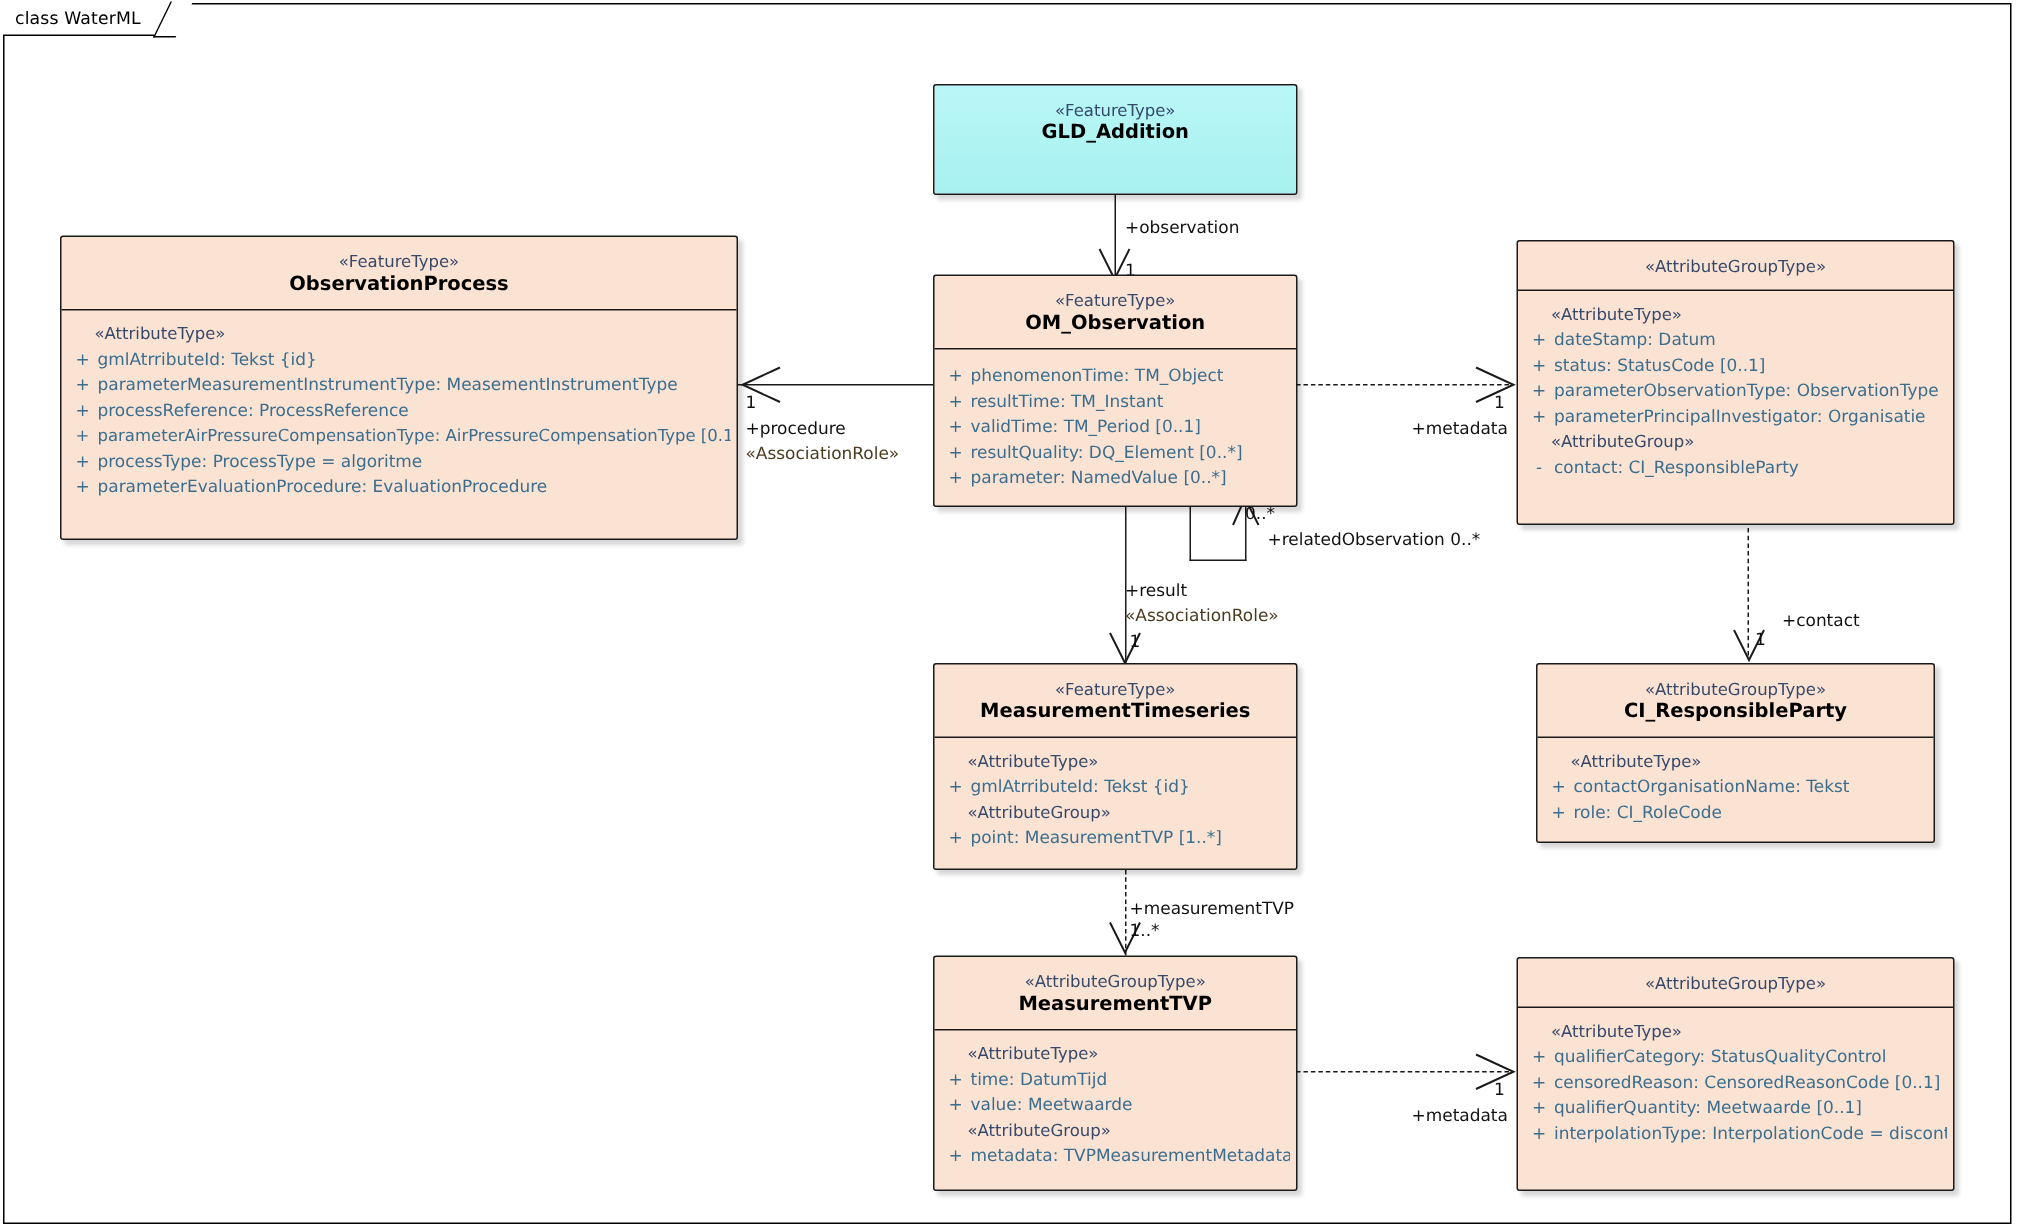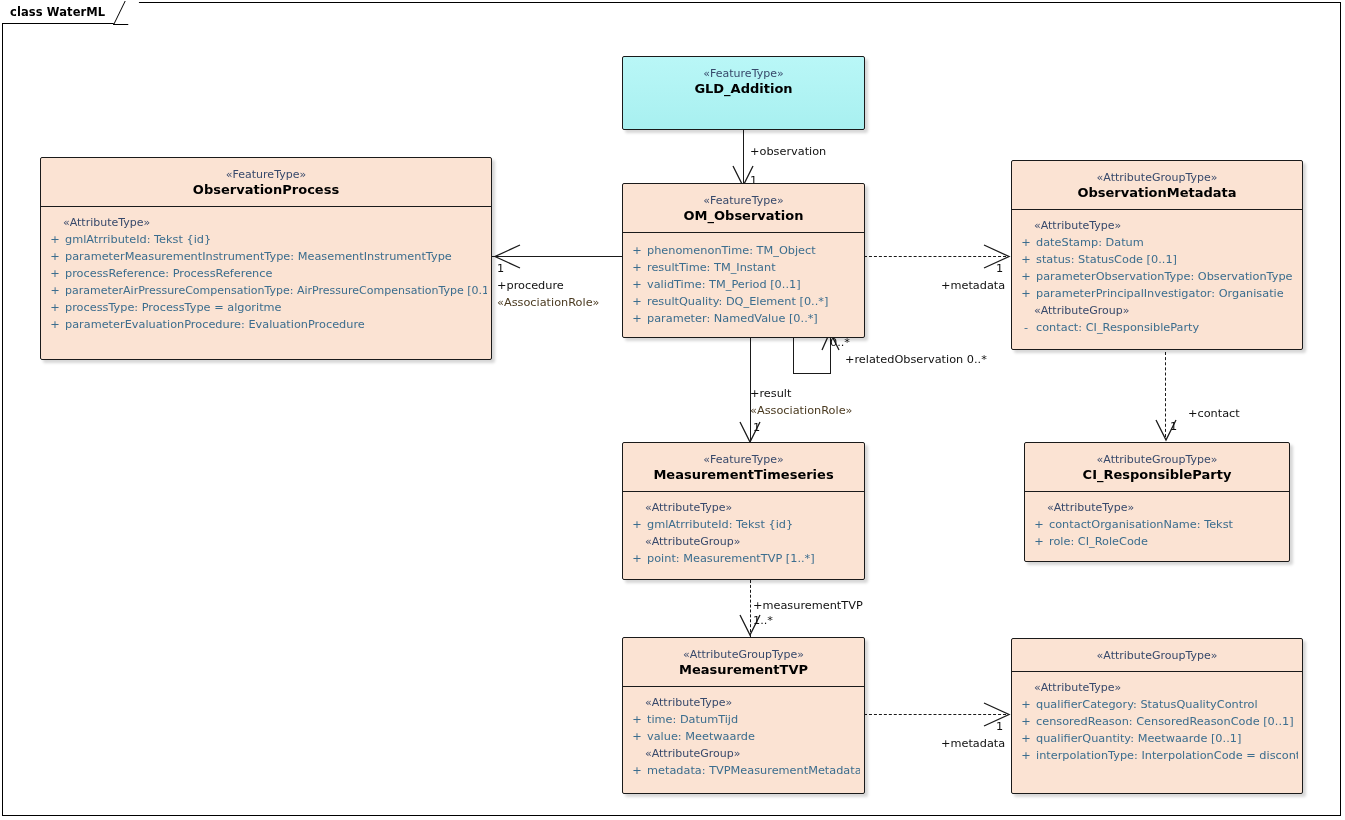--- a/index.html
+++ b/index.html
@@ -28,21 +28,21 @@
     box-sizing: border-box;
   }
   .frame-tab {
     position: absolute;
     left: 2px;
     top: 2px;
     height: 22px;
     box-sizing: border-box;
     padding: 3px 22px 0 8px;
     font-size: 11.5px;
-    font-weight: bold;
+    font-weight: normal;
     color: #000000;
     background: #ffffff;
     border-right: 1px solid #000000;
     border-bottom: 1px solid #000000;
     white-space: nowrap;
     letter-spacing: 0.1px;
   }
   .frame-tab::after {
     content: "";
     position: absolute;
@@ -260,21 +260,20 @@
       <div class="attr"><span class="vis">+</span><span class="txt">resultTime: TM_Instant</span></div>
       <div class="attr"><span class="vis">+</span><span class="txt">validTime: TM_Period [0..1]</span></div>
       <div class="attr"><span class="vis">+</span><span class="txt">resultQuality: DQ_Element [0..*]</span></div>
       <div class="attr"><span class="vis">+</span><span class="txt">parameter: NamedValue [0..*]</span></div>
     </div>
   </div>
 
   <div class="cls sep" style="left:1011px; top:160px; width:292px; height:190px;">
     <div class="cls-head">
       <div class="stereo">«AttributeGroupType»</div>
-      <div class="cname">ObservationMetadata</div>
     </div>
     <div class="cls-body">
       <div class="grp">«AttributeType»</div>
       <div class="attr"><span class="vis">+</span><span class="txt">dateStamp: Datum</span></div>
       <div class="attr"><span class="vis">+</span><span class="txt">status: StatusCode [0..1]</span></div>
       <div class="attr"><span class="vis">+</span><span class="txt">parameterObservationType: ObservationType</span></div>
       <div class="attr"><span class="vis">+</span><span class="txt">parameterPrincipalInvestigator: Organisatie</span></div>
       <div class="grp">«AttributeGroup»</div>
       <div class="attr"><span class="vis">-</span><span class="txt">contact: CI_ResponsibleParty</span></div>
     </div>

